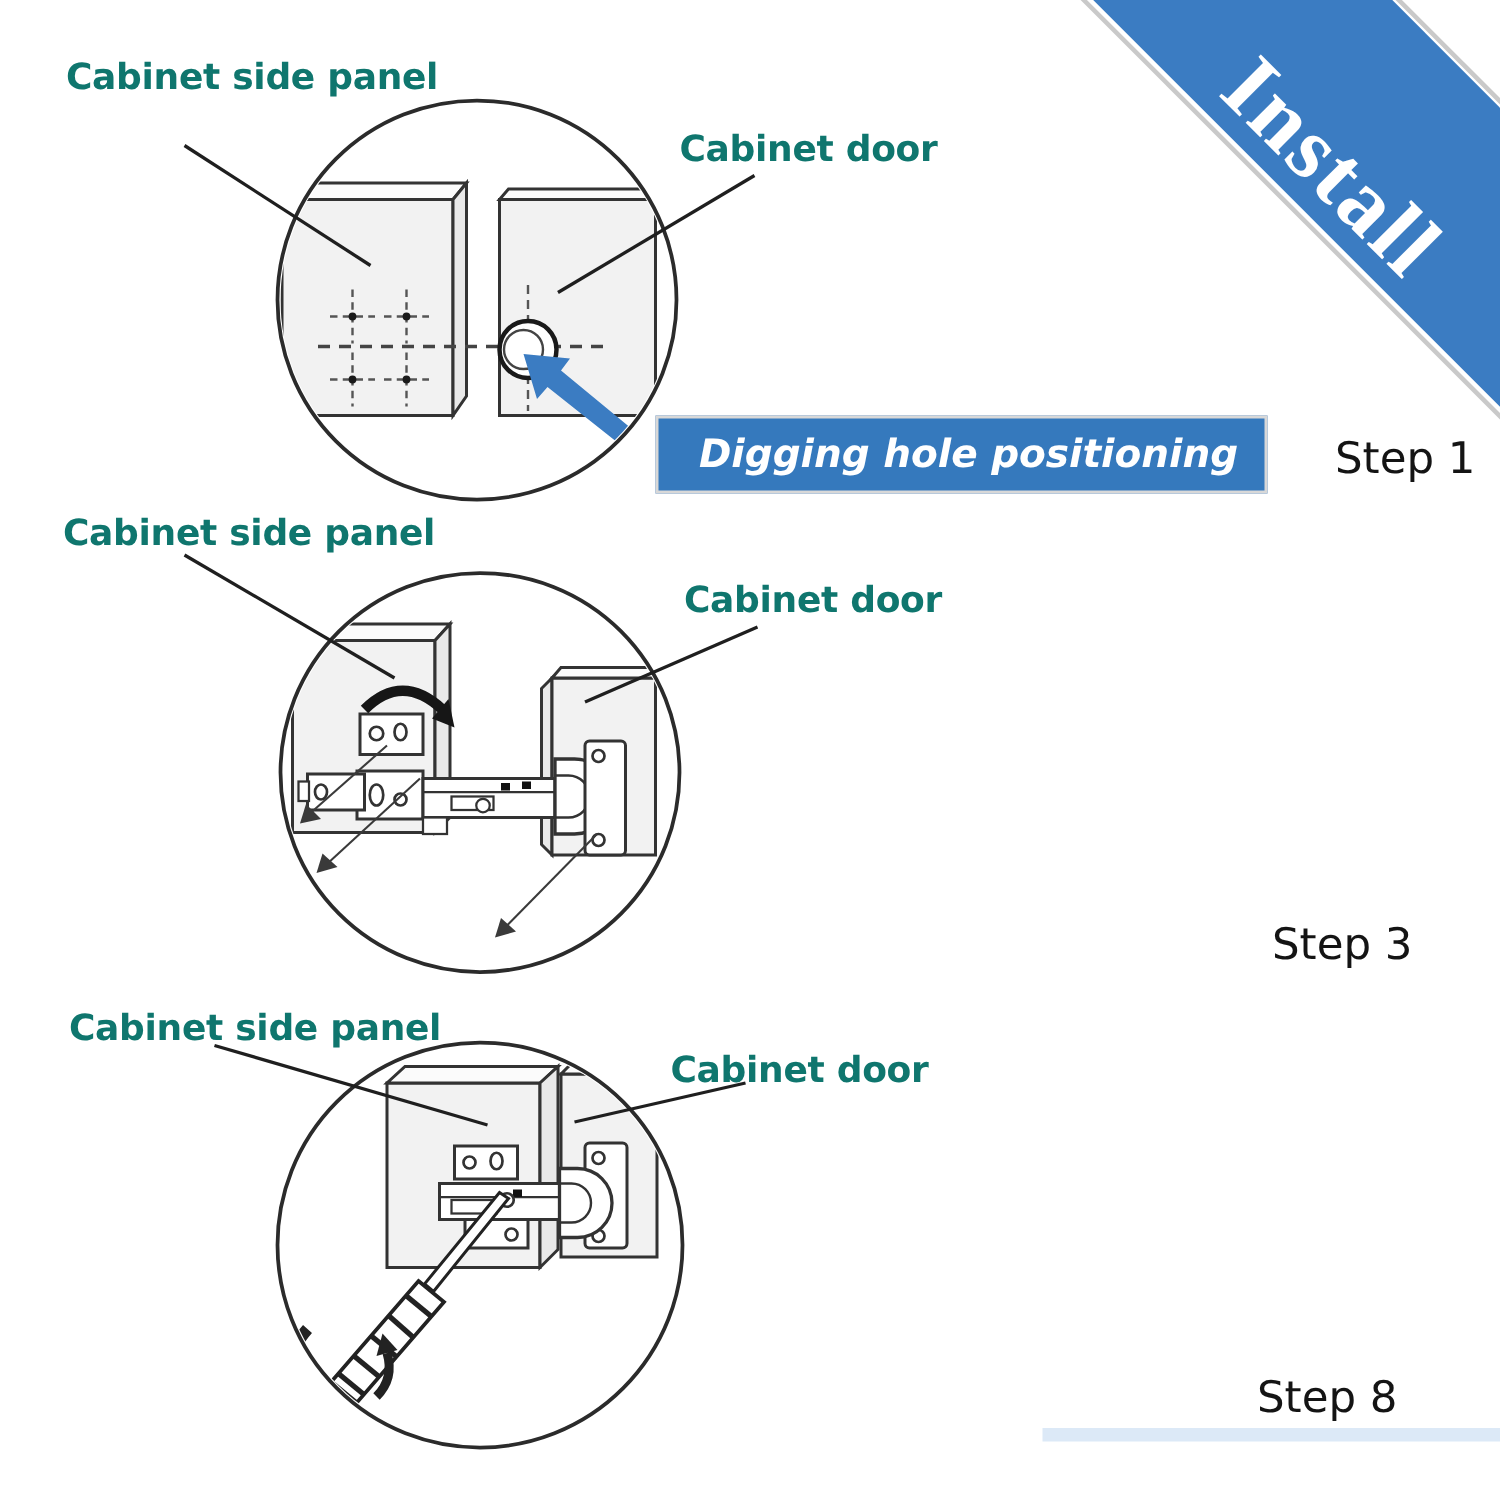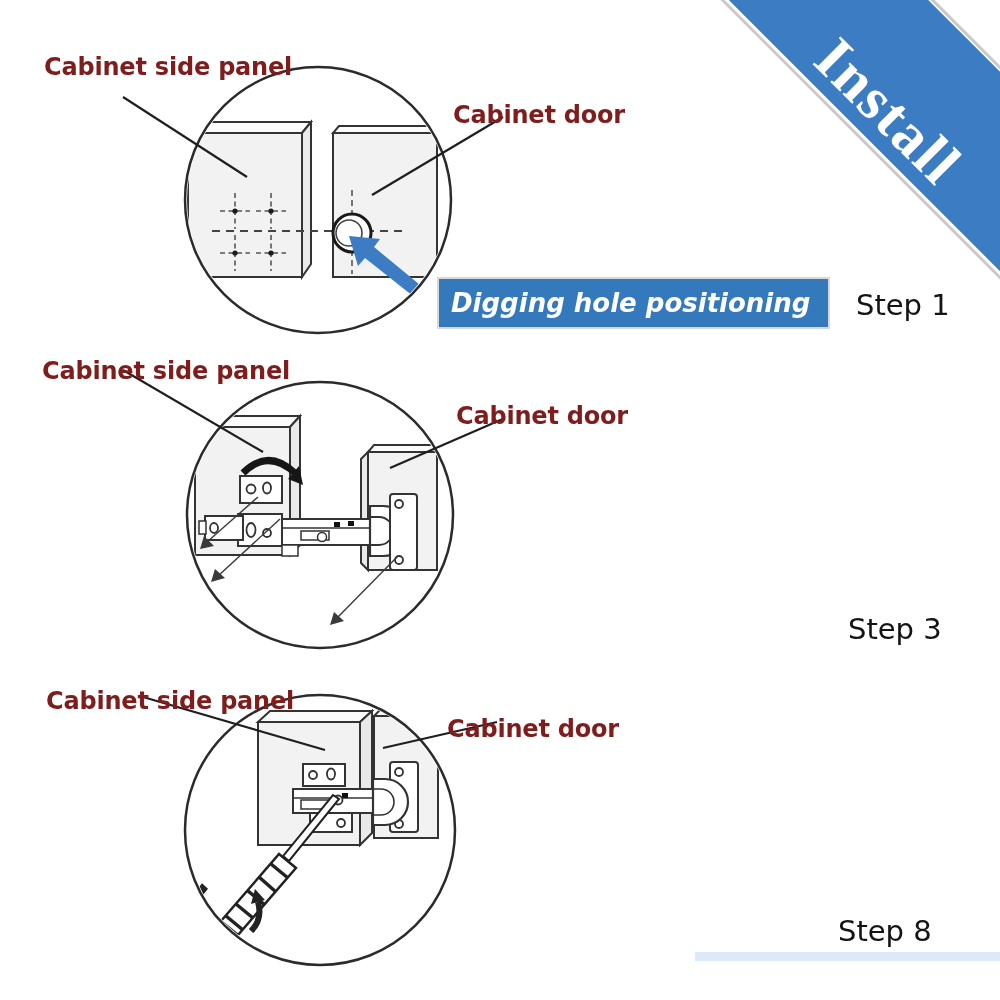--- a/index.html
+++ b/index.html
@@ -1,23 +1,23 @@
 <!DOCTYPE html>
 <html><head>
 <meta charset="utf-8">
 <style>
   html,body{margin:0;padding:0;background:#ffffff;}
   .canvas{position:relative;width:1000px;height:1000px;overflow:hidden;background:#fff;
           font-family:"DejaVu Sans", sans-serif;}
   svg{position:absolute;left:0;top:0;}
-  .lbl{position:absolute;color:#7f1d1d;font:bold 24px "DejaVu Sans", sans-serif;
-       letter-spacing:-0.2px;white-space:nowrap;margin-top:16px;}
+  .lbl{position:absolute;color:#0f766e;font:bold 24px "DejaVu Sans", sans-serif;
+       letter-spacing:-0.2px;white-space:nowrap;}
   .banner{position:absolute;height:48px;background:#3579bd;border:2px solid #d8d8d8;
           color:#fff;font:italic bold 26px "DejaVu Sans", sans-serif;
-          line-height:48px;padding-left:12px;white-space:nowrap;overflow:hidden;}
+          line-height:48px;padding-left:27px;white-space:nowrap;overflow:hidden;}
   .stepnum{position:absolute;color:#141414;font:29px "DejaVu Sans", sans-serif;white-space:nowrap;}
   .ribbon{position:absolute;left:614px;top:15px;width:600px;height:141px;
           background:#3b7cc2;transform:rotate(45deg);}
   .ribbon span{position:absolute;left:0;right:0;top:73px;text-align:center;
           color:#ffffff;font:bold 60px "Liberation Serif", serif;letter-spacing:2px;}
   .ribbon-stripe{position:absolute;width:600px;height:3px;background:#c9c9c9;
           transform:rotate(45deg);}
   .rs-outer{left:666px;top:32px;}
   .rs-inner{left:561px;top:137px;}
 </style>
@@ -199,21 +199,21 @@
       <line x1="143" y1="697" x2="325" y2="750" stroke="#1f1f1f" stroke-width="2.2"></line>
       <line x1="497" y1="722" x2="383" y2="748" stroke="#1f1f1f" stroke-width="2.2"></line>
     </g>
 
     <rect x="695" y="952" width="305" height="9" fill="#dce9f7"></rect>
   </svg>
 
   <div class="lbl" style="left:44px;top:37px">Cabinet side panel</div>
   <div class="lbl" style="left:453px;top:85px">Cabinet door</div>
   <div class="banner" style="left:437px;top:277px;width:377px">Digging hole positioning</div>
-  <div class="stepnum" style="left:856px;top:288px">Step 1</div>
+  <div class="stepnum" style="left:890px;top:288px">Step 1</div>
 
   <div class="lbl" style="left:42px;top:341px">Cabinet side panel</div>
   <div class="lbl" style="left:456px;top:386px">Cabinet door</div>
   <div class="stepnum" style="left:848px;top:612px">Step 3</div>
 
   <div class="lbl" style="left:46px;top:671px">Cabinet side panel</div>
   <div class="lbl" style="left:447px;top:699px">Cabinet door</div>
   <div class="stepnum" style="left:838px;top:914px">Step 8</div>
 
   <div class="ribbon-stripe rs-outer"></div>

